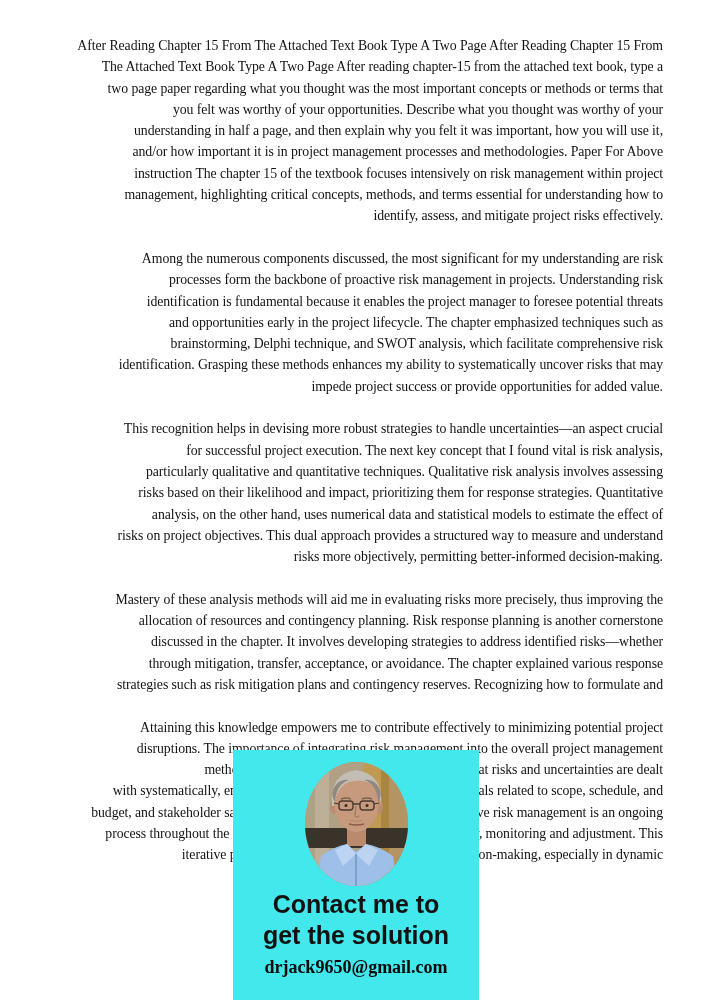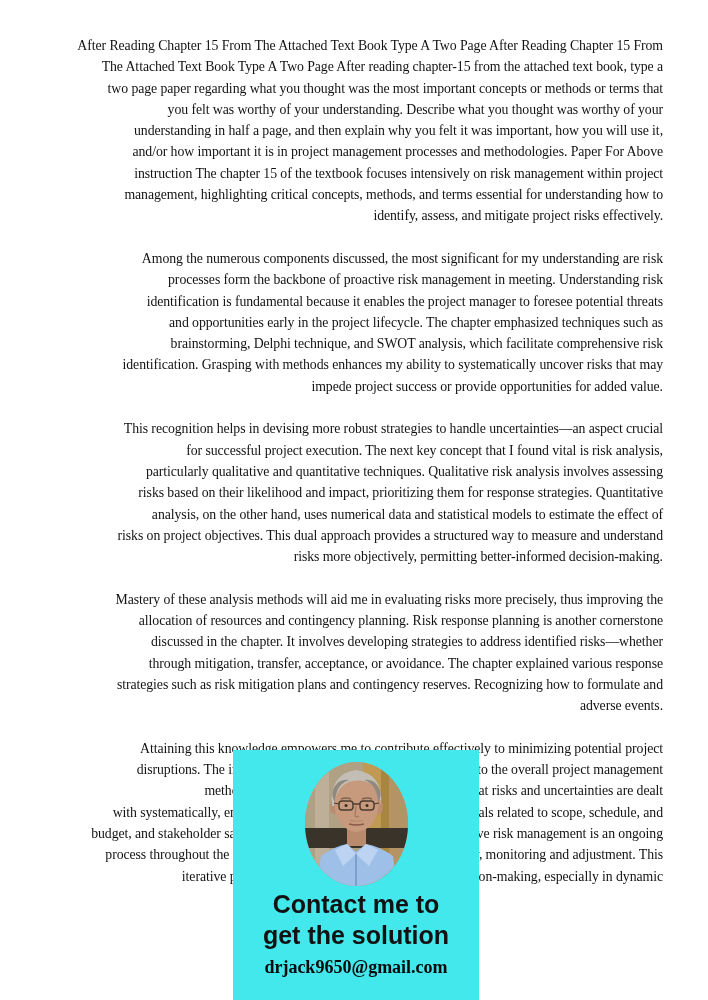--- a/index.html
+++ b/index.html
@@ -32,52 +32,51 @@
   }
 </style>
 </head>
 <body>
 
 <div class="doc">
     <div class="para">
       <div class="line">After Reading Chapter 15 From The Attached Text Book Type A Two Page After Reading Chapter 15 From</div>
       <div class="line">The Attached Text Book Type A Two Page After reading chapter-15 from the attached text book, type a</div>
       <div class="line">two page paper regarding what you thought was the most important concepts or methods or terms that</div>
-      <div class="line">you felt was worthy of your understanding. Describe what you thought was worthy of your</div>
+      <div class="line">you felt was worthy of your opportunities. Describe what you thought was worthy of your</div>
       <div class="line">understanding in half a page, and then explain why you felt it was important, how you will use it,</div>
       <div class="line">and/or how important it is in project management processes and methodologies. Paper For Above</div>
       <div class="line">instruction The chapter 15 of the textbook focuses intensively on risk management within project</div>
       <div class="line">management, highlighting critical concepts, methods, and terms essential for understanding how to</div>
       <div class="line">identify, assess, and mitigate project risks effectively.</div>
     </div>
     <div class="para">
       <div class="line">Among the numerous components discussed, the most significant for my understanding are risk</div>
-      <div class="line">processes form the backbone of proactive risk management in meeting. Understanding risk</div>
+      <div class="line">processes form the backbone of proactive risk management in projects. Understanding risk</div>
       <div class="line">identification is fundamental because it enables the project manager to foresee potential threats</div>
       <div class="line">and opportunities early in the project lifecycle. The chapter emphasized techniques such as</div>
       <div class="line">brainstorming, Delphi technique, and SWOT analysis, which facilitate comprehensive risk</div>
-      <div class="line">identification. Grasping with methods enhances my ability to systematically uncover risks that may</div>
+      <div class="line">identification. Grasping these methods enhances my ability to systematically uncover risks that may</div>
       <div class="line">impede project success or provide opportunities for added value.</div>
     </div>
     <div class="para">
       <div class="line">This recognition helps in devising more robust strategies to handle uncertainties—an aspect crucial</div>
       <div class="line">for successful project execution. The next key concept that I found vital is risk analysis,</div>
       <div class="line">particularly qualitative and quantitative techniques. Qualitative risk analysis involves assessing</div>
       <div class="line">risks based on their likelihood and impact, prioritizing them for response strategies. Quantitative</div>
       <div class="line">analysis, on the other hand, uses numerical data and statistical models to estimate the effect of</div>
       <div class="line">risks on project objectives. This dual approach provides a structured way to measure and understand</div>
       <div class="line">risks more objectively, permitting better-informed decision-making.</div>
     </div>
     <div class="para">
       <div class="line">Mastery of these analysis methods will aid me in evaluating risks more precisely, thus improving the</div>
       <div class="line">allocation of resources and contingency planning. Risk response planning is another cornerstone</div>
       <div class="line">discussed in the chapter. It involves developing strategies to address identified risks—whether</div>
       <div class="line">through mitigation, transfer, acceptance, or avoidance. The chapter explained various response</div>
       <div class="line">strategies such as risk mitigation plans and contingency reserves. Recognizing how to formulate and</div>
-      <div class="line">adverse events.</div>
     </div>
     <div class="para">
       <div class="line">Attaining this knowledge empowers me to contribute effectively to minimizing potential project</div>
       <div class="line">disruptions. The importance of integrating risk management into the overall project management</div>
       <div class="line">methodology cannot be overstated, as it ensures that risks and uncertainties are dealt</div>
       <div class="line">with systematically, enhancing the likelihood of meeting project goals related to scope, schedule, and</div>
       <div class="line">budget, and stakeholder satisfaction. Moreover, continuous and proactive risk management is an ongoing</div>
       <div class="line">process throughout the project lifecycle, necessitating regular review, monitoring and adjustment. This</div>
       <div class="line">iterative process supports adaptive planning and decision-making, especially in dynamic</div>
     </div>

